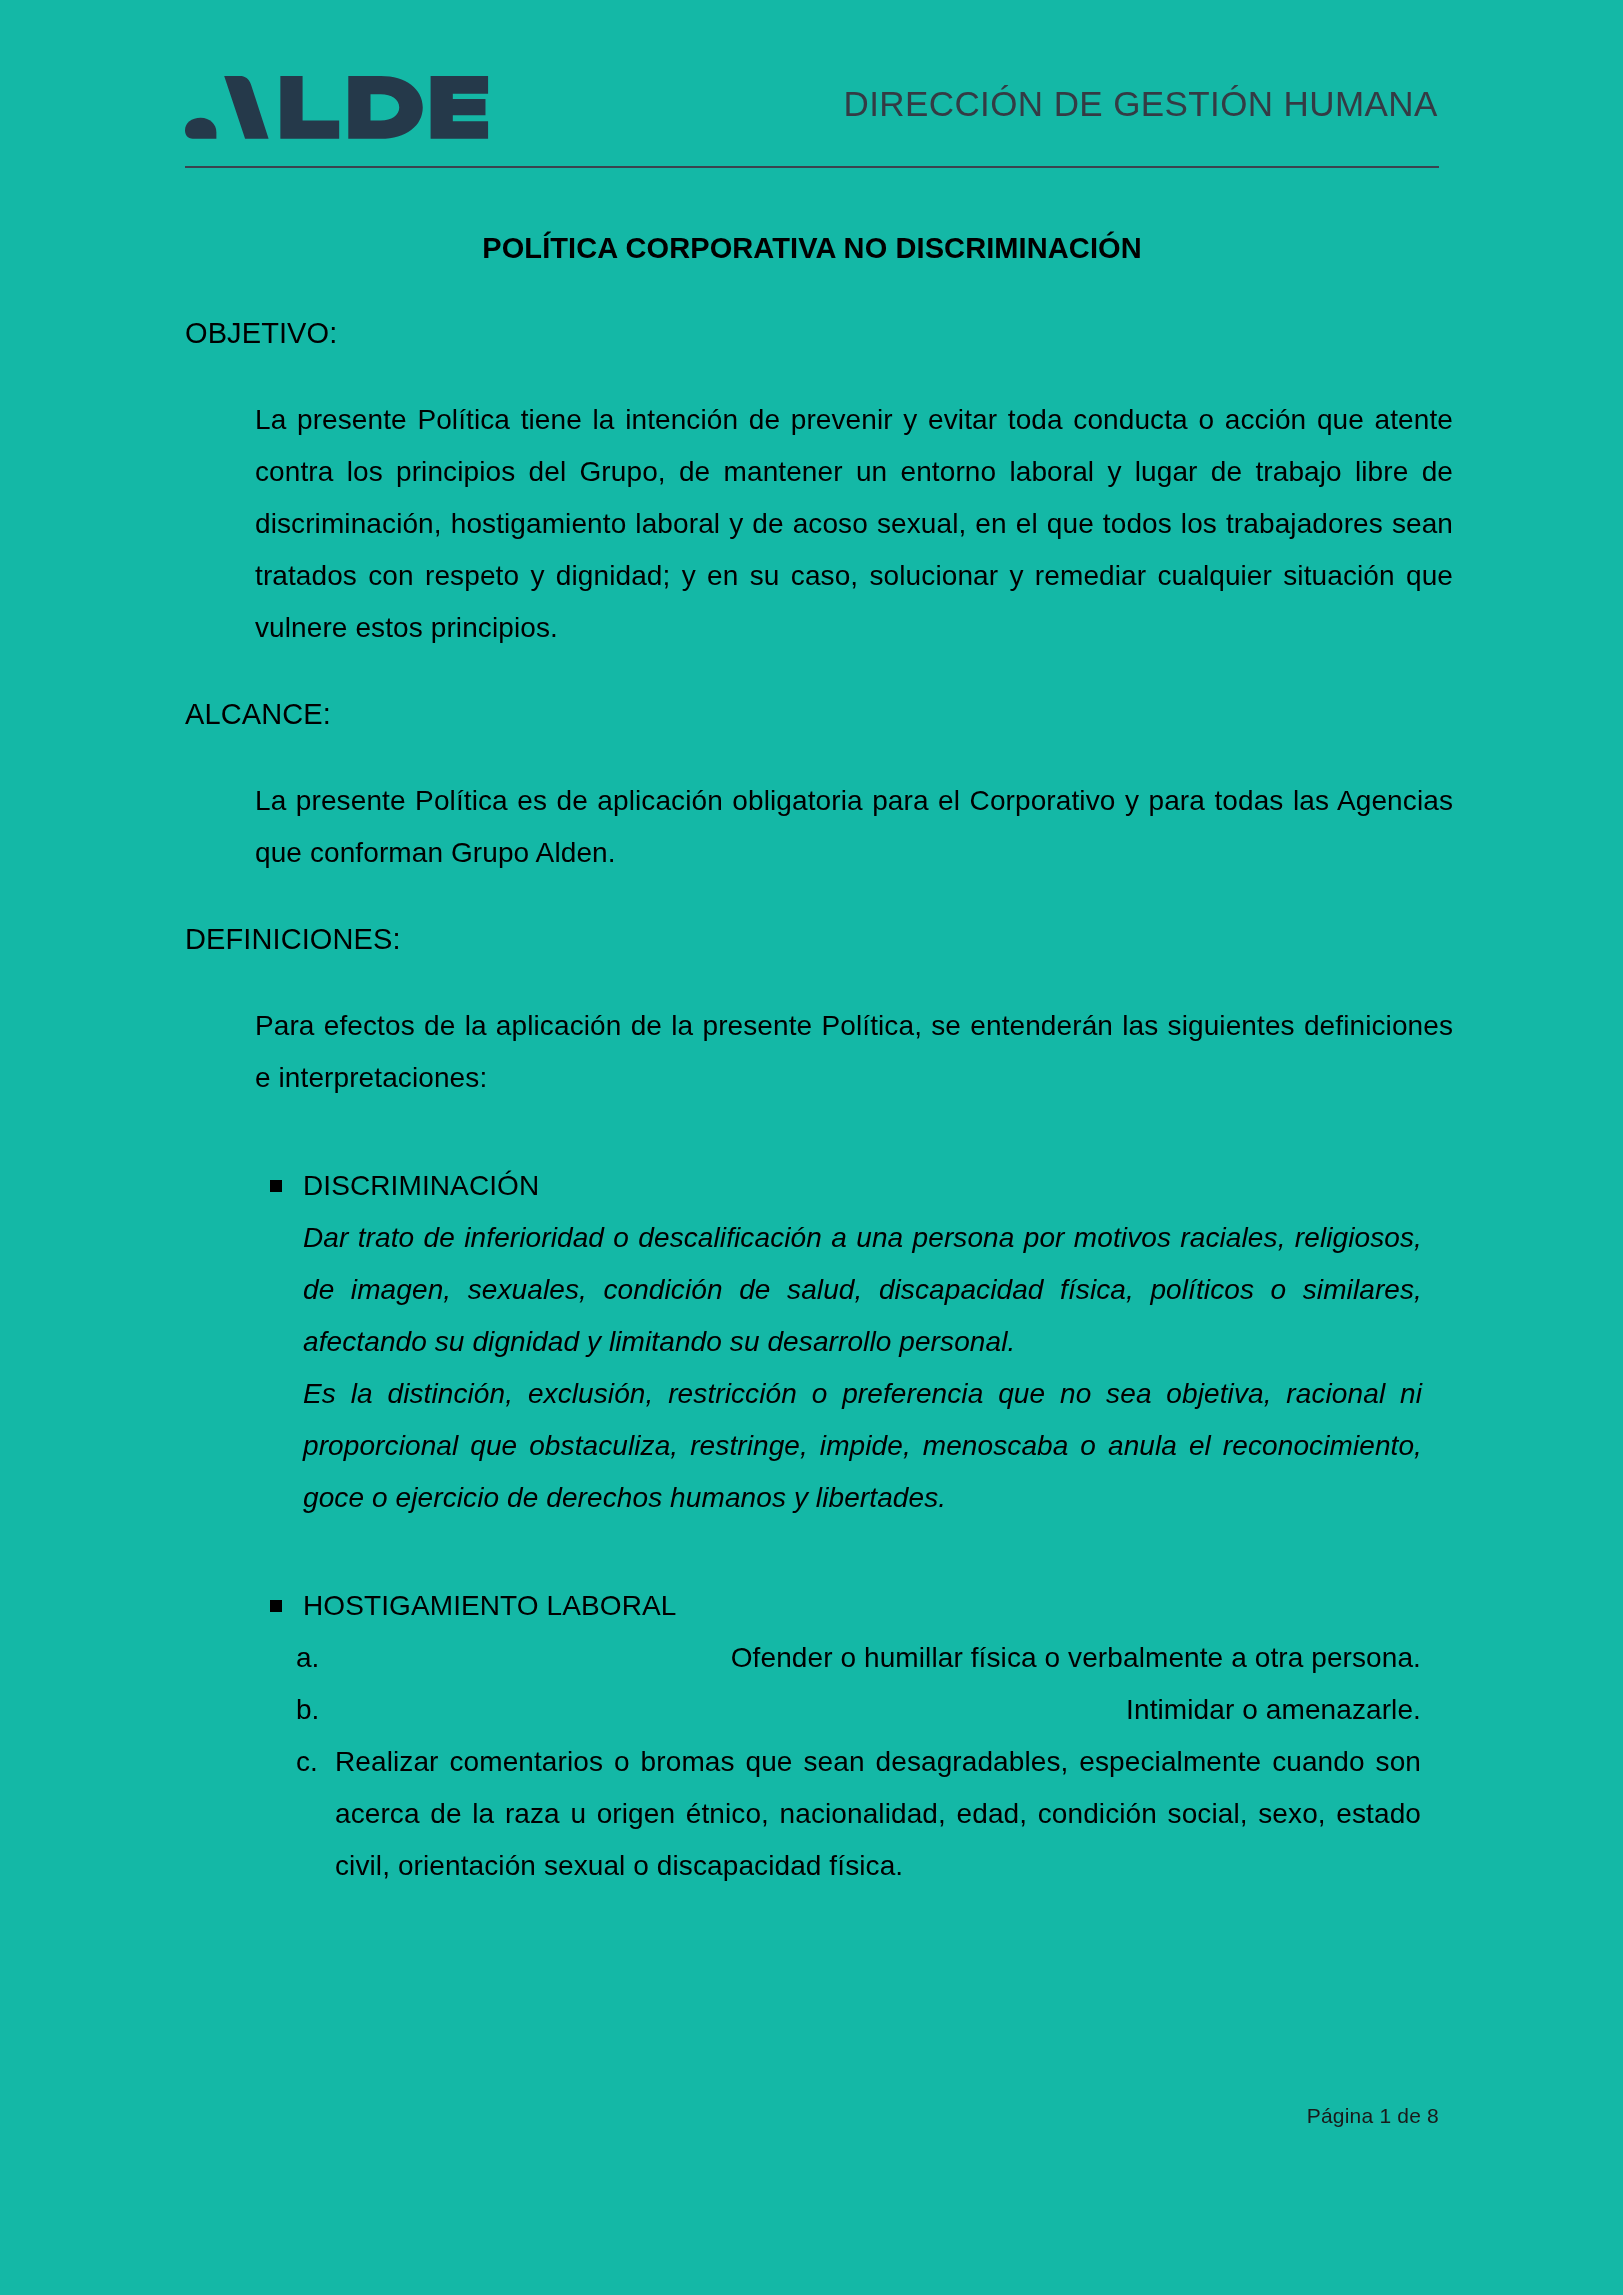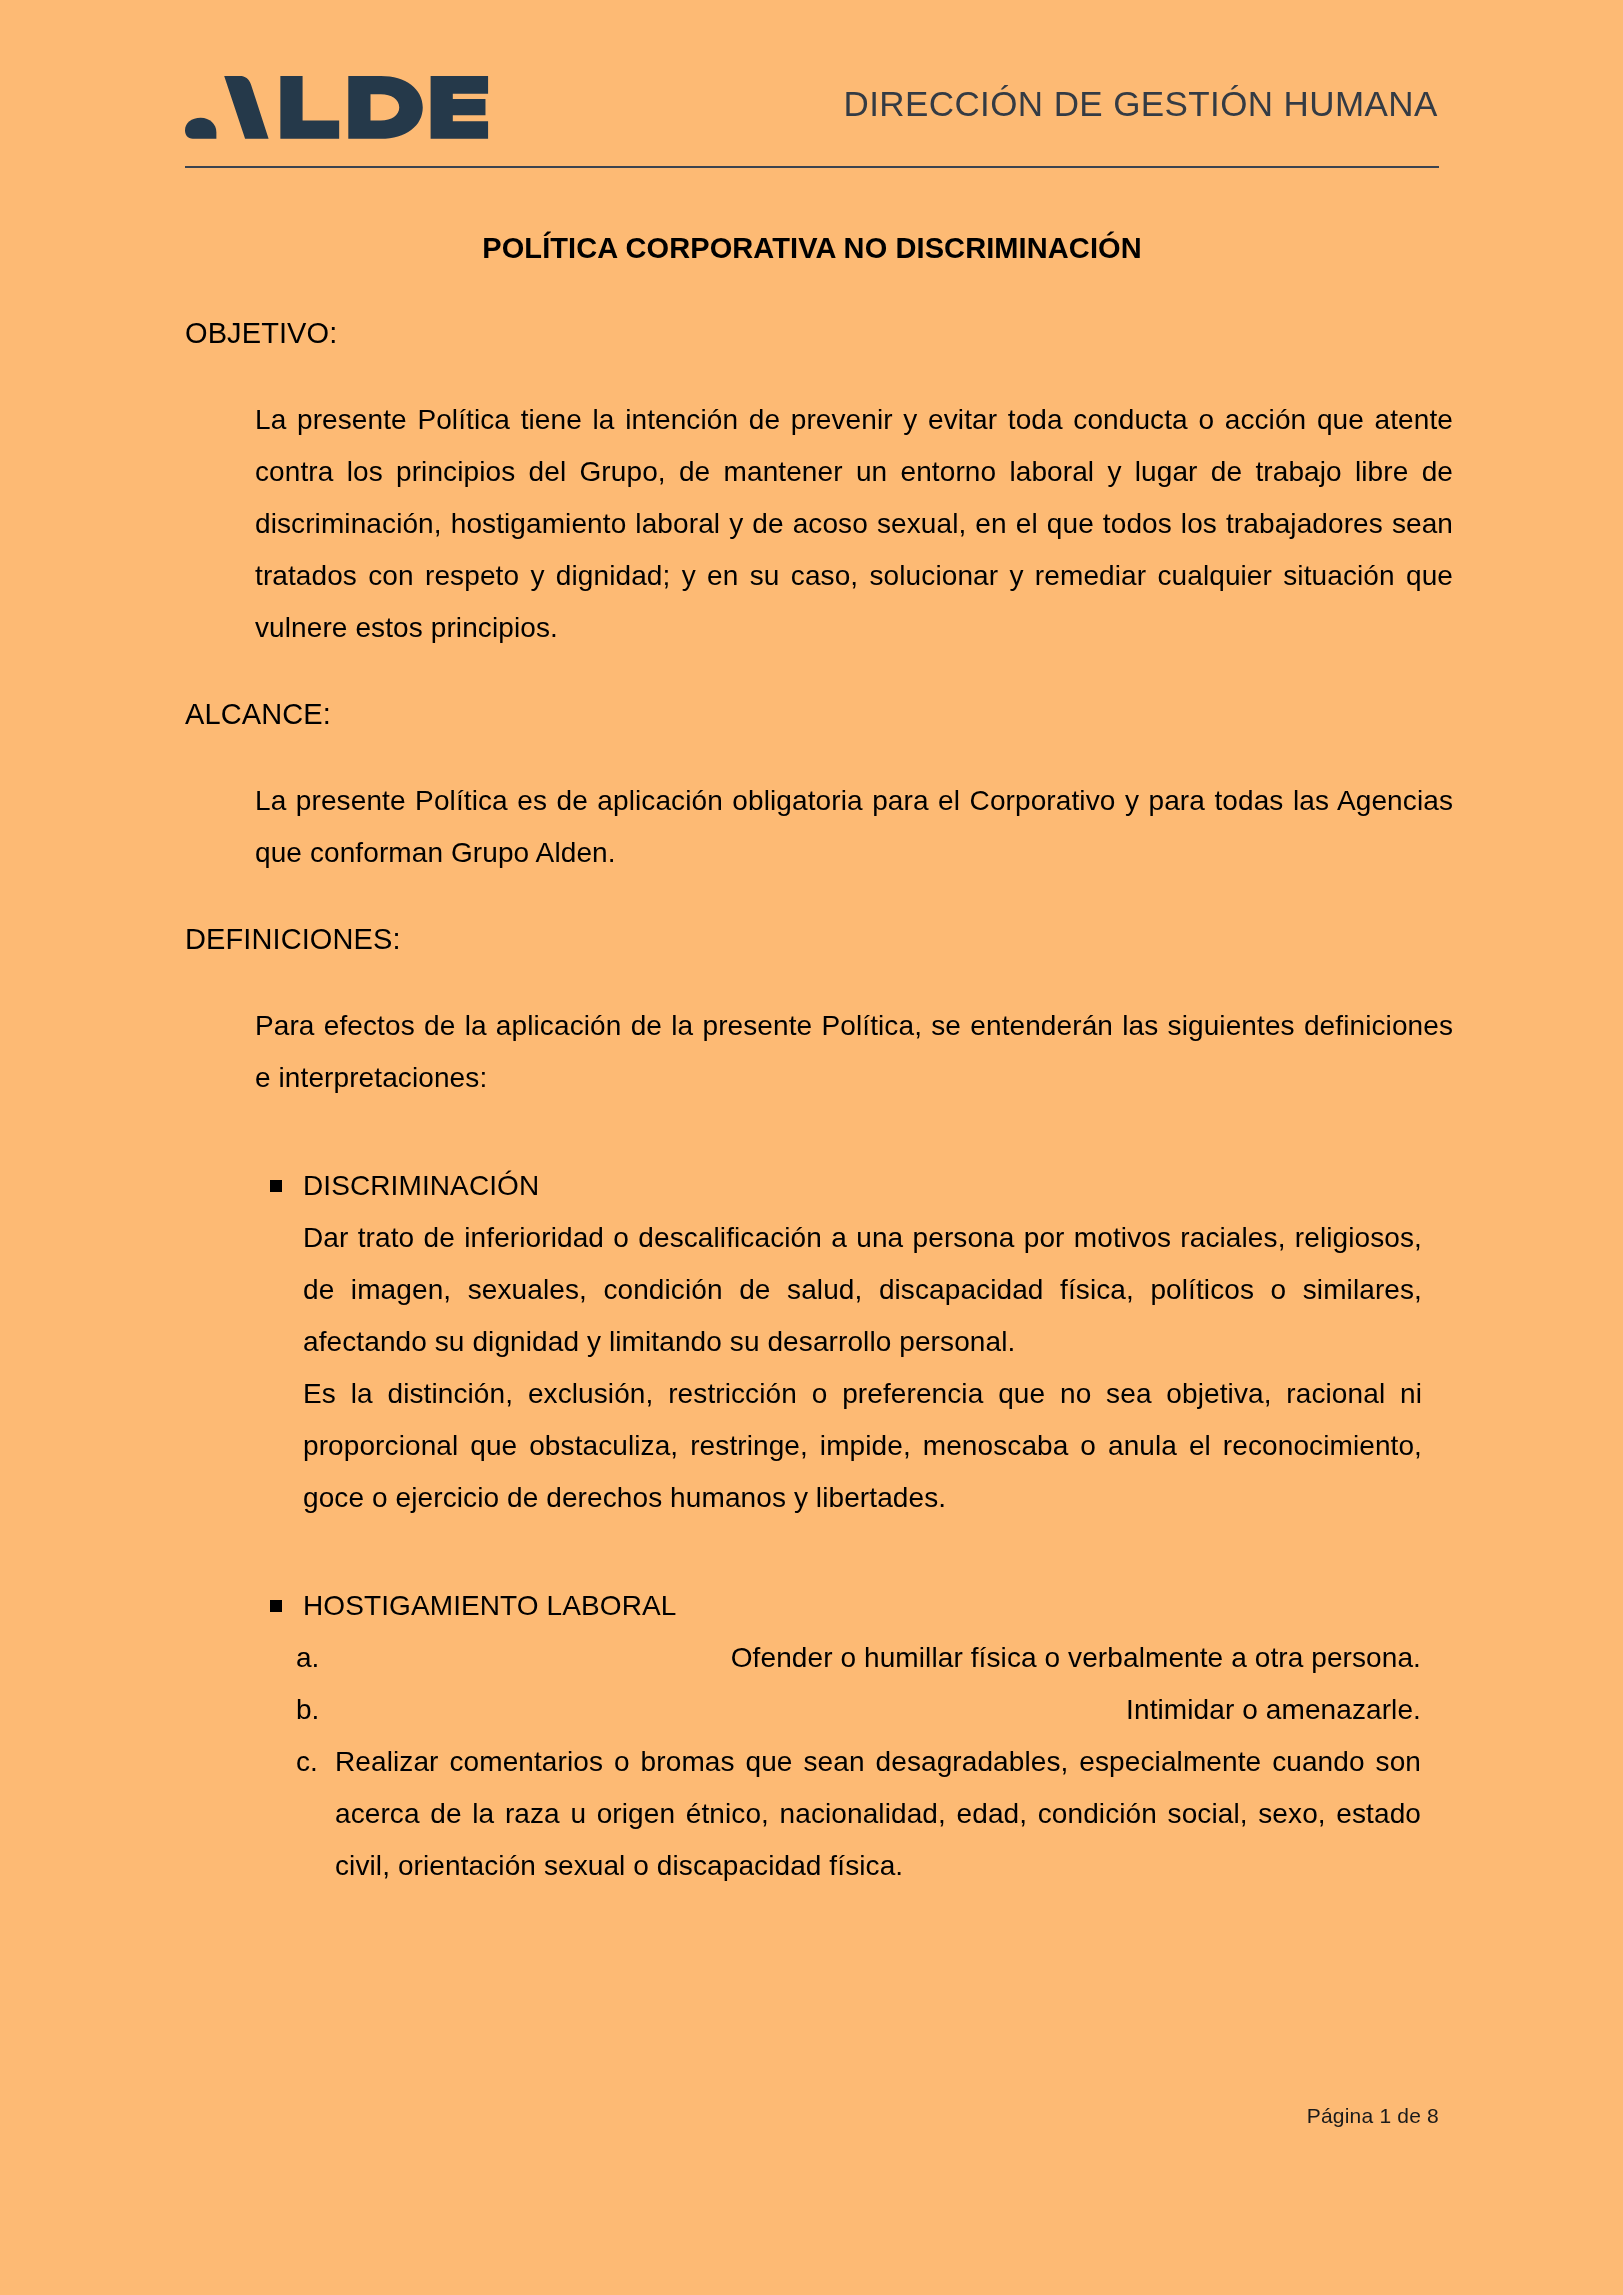--- a/index.html
+++ b/index.html
@@ -10,21 +10,21 @@
   }
   body {
     font-family: "Liberation Sans", "DejaVu Sans", sans-serif;
     color: #000000;
   }
 
   .page {
     position: relative;
     width: 1623px;
     height: 2295px;
-    background: #fdba74;
+    background: #14b8a6;
     box-sizing: border-box;
     overflow: hidden;
   }
 
   
   .header {
     position: absolute;
     left: 185px;
     top: 63px;
     width: 1254px;
@@ -129,20 +129,21 @@
     padding: 0 0 0 33px;
     letter-spacing: 0.1px;
   }
 
   .bullet-body {
     padding-left: 33px;
   }
 
   .bullet-body .para {
     width: 1119px;
+    font-style: italic;
   }
 
   
   .alpha-list {
     margin: 0;
     padding: 0;
     list-style: none;
   }
 
   .alpha-item {

